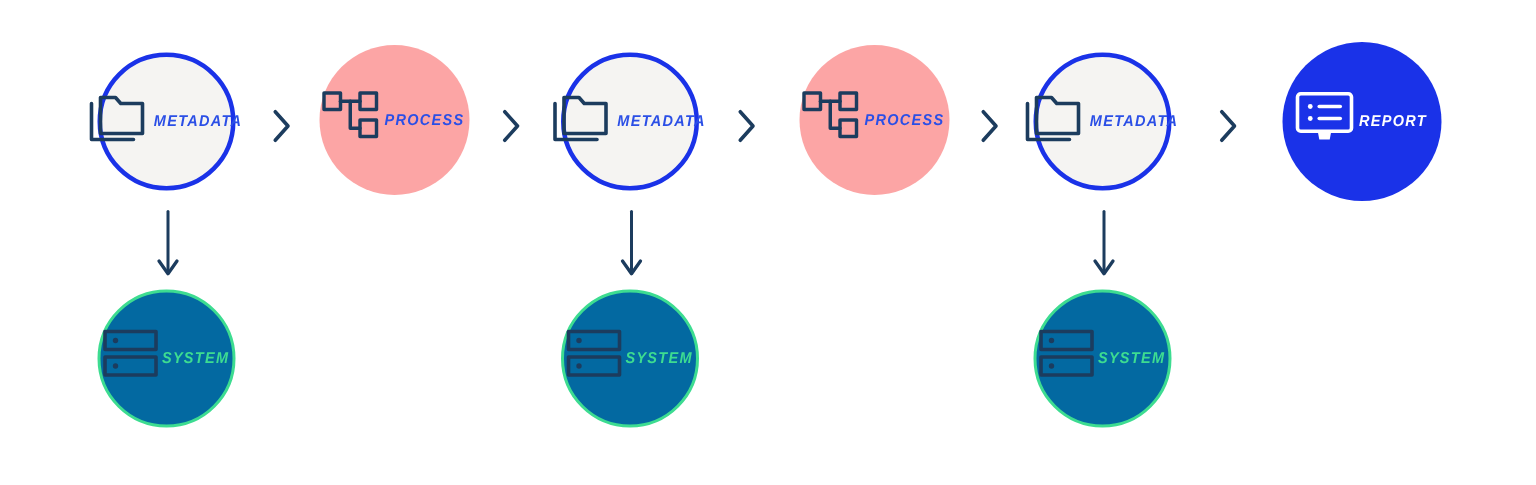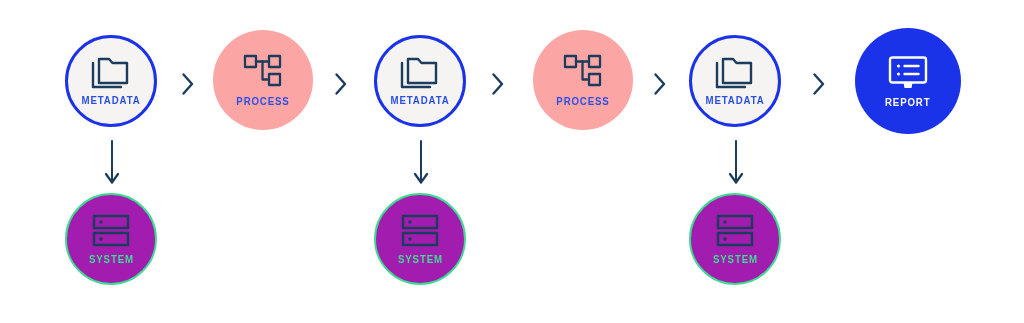--- a/index.html
+++ b/index.html
@@ -20,23 +20,23 @@
     height: 323px;
     background: #ffffff;
   }
 
   
   .node {
     position: absolute;
     border-radius: 50%;
     box-sizing: border-box;
     display: flex;
-    flex-direction: column;
     align-items: center;
     justify-content: center;
+    font-style: italic;
   }
 
   .node .icon-wrap {
     display: block;
     line-height: 0;
   }
 
   .node .node-label {
     font-family: "Liberation Sans", sans-serif;
     font-weight: 700;
@@ -84,21 +84,21 @@
   .node.report .node-label {
     color: #ffffff;
     font-size: 10.5px;
   }
 
   
   .node.system {
     width: 92px;
     height: 92px;
     border: 2.5px solid #3ddc91;
-    background: #a21caf;
+    background: #0369a1;
   }
   .node.system .icon-wrap { margin-bottom: 6px; }
   .node.system .node-label {
     color: #3ddc91;
     font-size: 10.5px;
   }
 
   
   .chevron {
     position: absolute;

